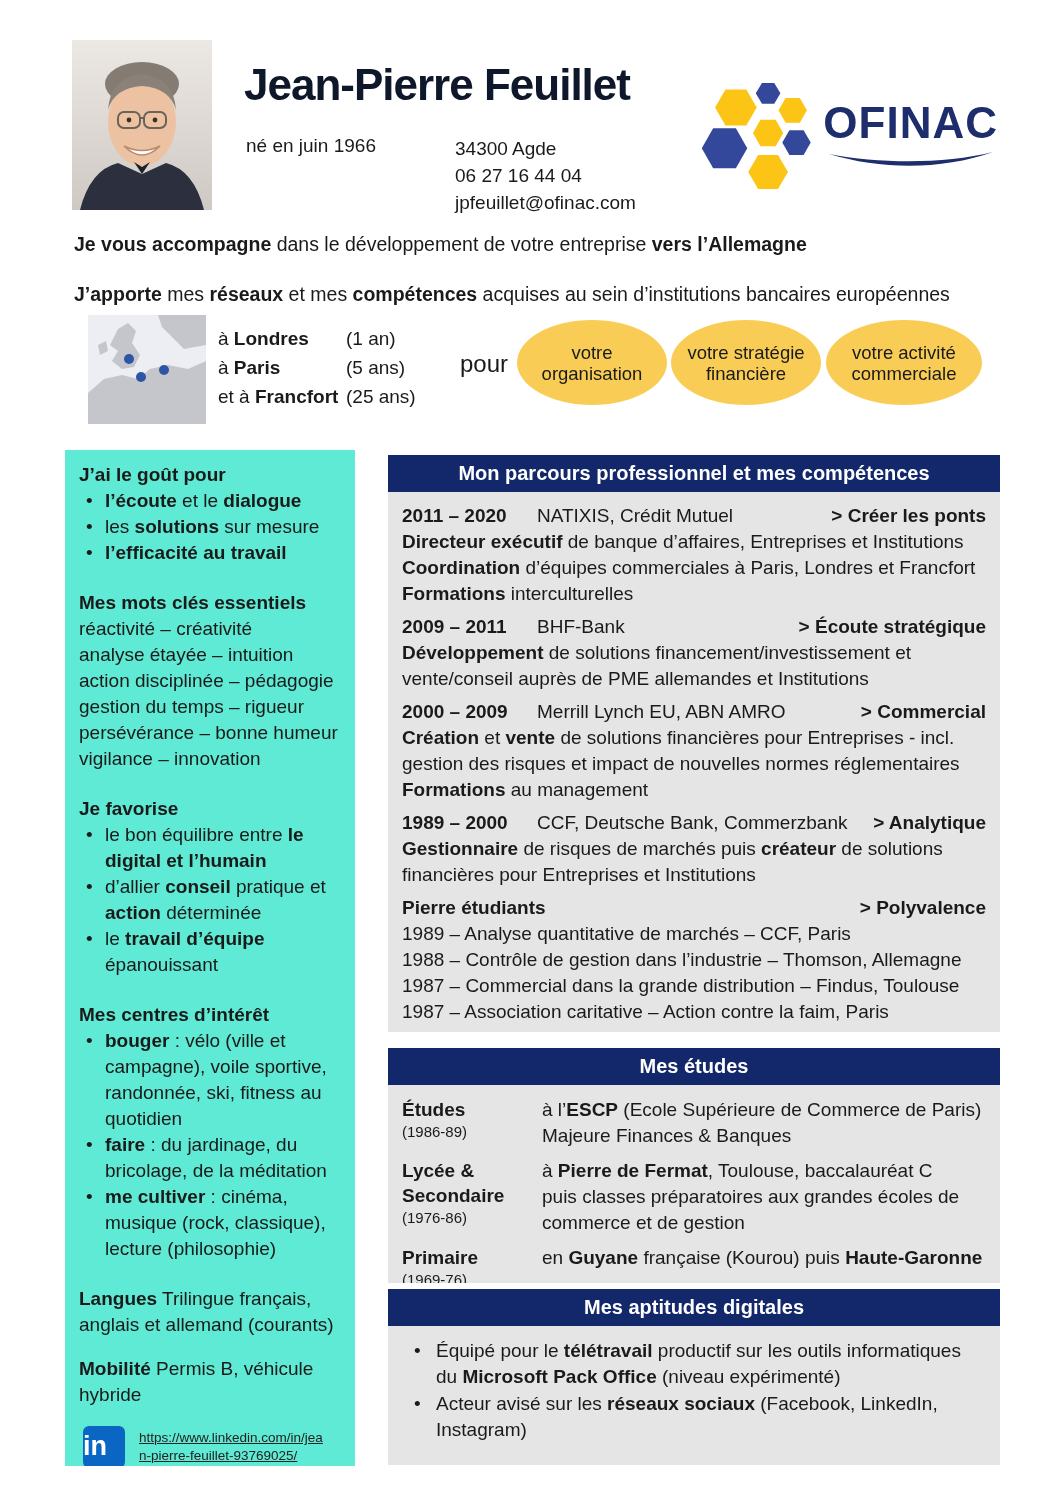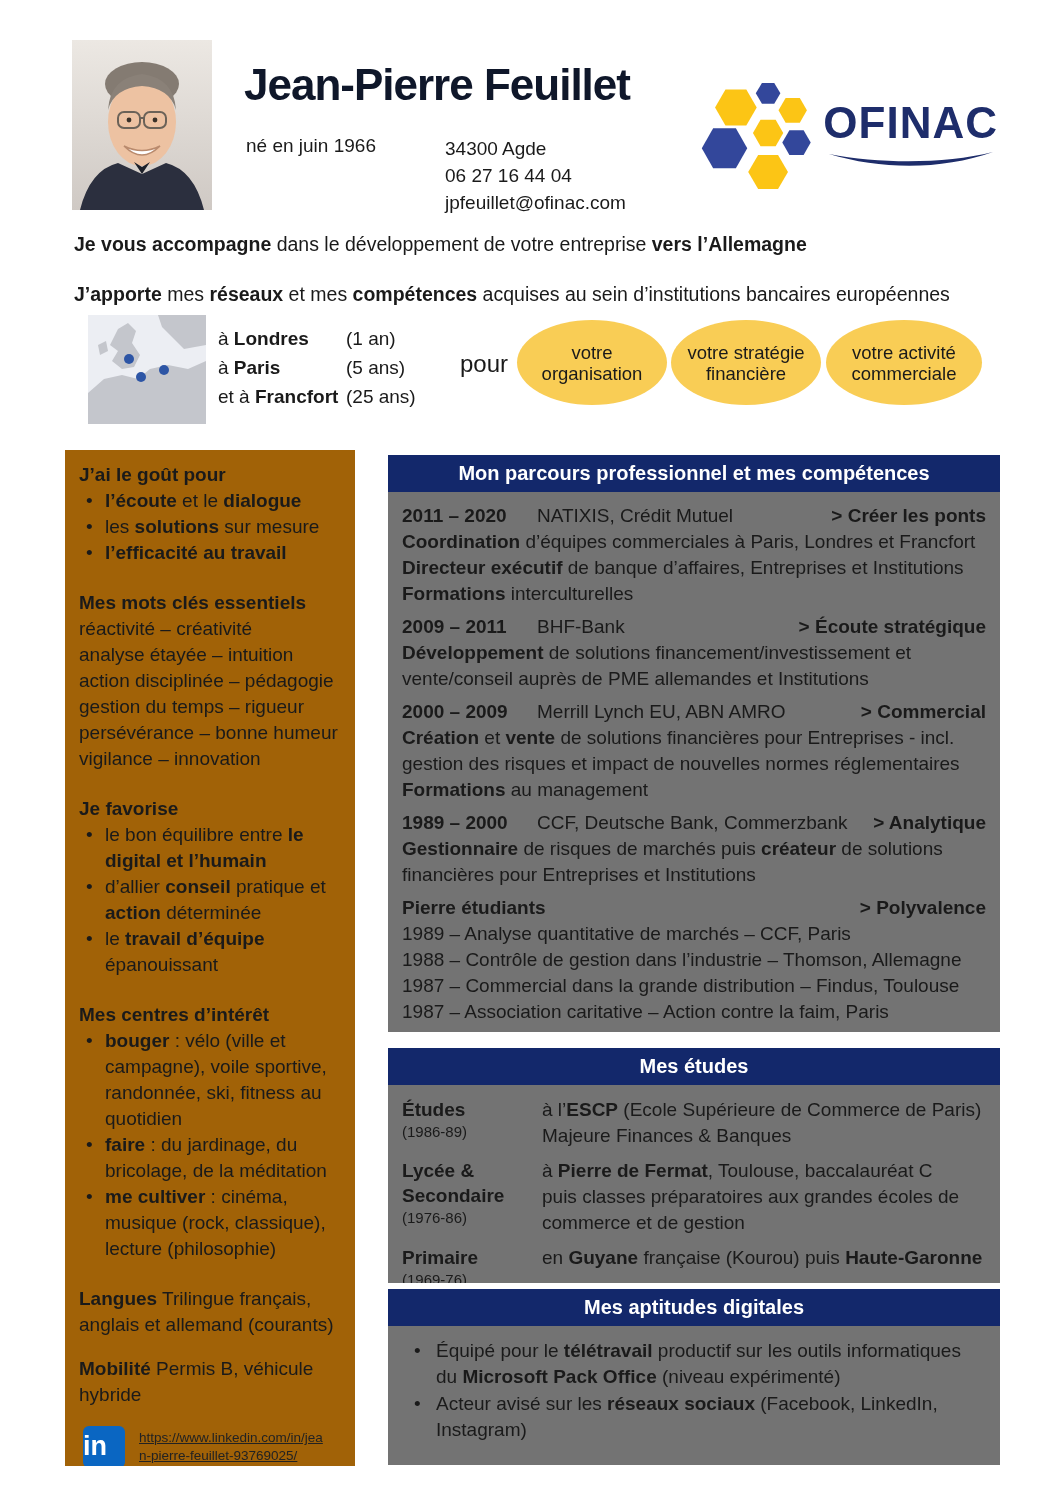--- a/index.html
+++ b/index.html
@@ -4,53 +4,53 @@
 <style>
   * { margin:0; padding:0; box-sizing:border-box; }
   body { background:#ffffff; font-family:"Liberation Sans", sans-serif; color:#1a1a1a; }
   .page { position:relative; width:1058px; height:1497px; background:#ffffff; overflow:hidden; }
   .b { font-weight:bold; }
 
   
   .photo { position:absolute; left:72px; top:40px; width:140px; height:170px; }
   .name { position:absolute; left:244px; top:60px; font-size:44px; font-weight:bold; letter-spacing:-1px; color:#0f172a; }
   .birth { position:absolute; left:246px; top:135px; font-size:19px; }
-  .contact { position:absolute; left:445px; top:135px; font-size:19px; line-height:27px; }
+  .contact { position:absolute; left:455px; top:135px; font-size:19px; line-height:27px; }
   .logo { position:absolute; left:698px; top:66px; width:300px; height:138px; display:flex; align-items:center; }
   .logo-right { margin-left:6px; display:flex; flex-direction:column; align-items:center; }
   .logo-text { font-size:44px; font-weight:bold; color:#1e2d6b; letter-spacing:1px; line-height:44px; }
   .logo-swoosh { margin-top:4px; }
 
   
   .intro1 { position:absolute; left:74px; top:233px; font-size:19.5px; }
   .intro2 { position:absolute; left:74px; top:283px; font-size:19.5px; }
 
   
   .mapbox { position:absolute; left:88px; top:315px; width:118px; height:109px; }
   .locs { position:absolute; left:218px; top:324px; font-size:19px; line-height:29px; display:grid; grid-template-columns:128px auto; }
   .pour { position:absolute; left:460px; top:350px; font-size:24px; }
   .ellipse { position:absolute; top:320px; height:85px; background:#f9cd55; border-radius:50%; display:flex; align-items:center; justify-content:center; text-align:center; font-size:18.5px; line-height:21px; padding:0 14px; }
   .el1 { left:517px; width:150px; }
   .el2 { left:671px; width:150px; }
   .el3 { left:826px; width:156px; }
 
   
-  .sidebar { position:absolute; left:65px; top:450px; width:290px; height:1016px; background:#a16207; padding:12px 16px 0 14px; font-size:19px; line-height:26px; overflow:hidden; }
+  .sidebar { position:absolute; left:65px; top:450px; width:290px; height:1016px; background:#5eead4; padding:12px 16px 0 14px; font-size:19px; line-height:26px; overflow:hidden; }
   .sb-title { font-weight:bold; }
   .sb-group { margin-bottom:24px; }
   .sb-group.tight { margin-bottom:18px; }
   .li { position:relative; padding-left:26px; }
   .li::before { content:"\2022"; position:absolute; left:7px; }
   .linkedin-row { display:flex; align-items:flex-start; margin-top:2px; }
   .li-icon { width:42px; height:42px; background:#0a66c2; border-radius:6px; color:#fff; font-weight:bold; font-size:27px; line-height:40px; text-align:left; flex:none; margin-left:4px; }
   .li-link { margin-left:14px; font-size:13.5px; line-height:18px; color:#222; text-decoration:underline; word-break:break-all; width:190px; margin-top:3px; }
 
   
   .rc-header { position:absolute; left:388px; width:612px; height:37px; background:#13286b; color:#ffffff; font-size:20px; font-weight:bold; text-align:center; line-height:37px; }
-  .rc-content { position:absolute; left:388px; width:612px; background:#737373; font-size:19px; line-height:26px; overflow:hidden; }
+  .rc-content { position:absolute; left:388px; width:612px; background:#e5e5e5; font-size:19px; line-height:26px; overflow:hidden; }
   .h-parcours { top:455px; }
   .c-parcours { top:492px; height:540px; padding:11px 14px 0; }
   .h-etudes { top:1048px; }
   .c-etudes { top:1085px; height:198px; padding:12px 14px 0; }
   .h-digital { top:1289px; }
   .c-digital { top:1326px; height:139px; padding:12px 14px 0 24px; }
 
   .entry { margin-bottom:7px; }
   .entry-head { display:flex; }
   .years { font-weight:bold; min-width:135px; flex:none; }
@@ -189,22 +189,22 @@
 
   <div class="rc-header h-parcours">Mon parcours professionnel et mes compétences</div>
   <div class="rc-content c-parcours">
 
     <div class="entry">
       <div class="entry-head">
         <span class="years">2011 – 2020</span>
         <span class="company">NATIXIS, Crédit Mutuel</span>
         <span class="tag">&gt; Créer les ponts</span>
       </div>
+      <div><span class="b">Directeur exécutif</span><span> de banque d’affaires, Entreprises et Institutions</span></div>
       <div><span class="b">Coordination</span><span> d’équipes commerciales à Paris, Londres et Francfort</span></div>
-      <div><span class="b">Directeur exécutif</span><span> de banque d’affaires, Entreprises et Institutions</span></div>
       <div><span class="b">Formations</span><span> interculturelles</span></div>
     </div>
 
     <div class="entry">
       <div class="entry-head">
         <span class="years">2009 – 2011</span>
         <span class="company">BHF-Bank</span>
         <span class="tag">&gt; Écoute stratégique</span>
       </div>
       <div><span class="b">Développement</span><span> de solutions financement/investissement et vente/conseil auprès de PME allemandes et Institutions</span></div>

